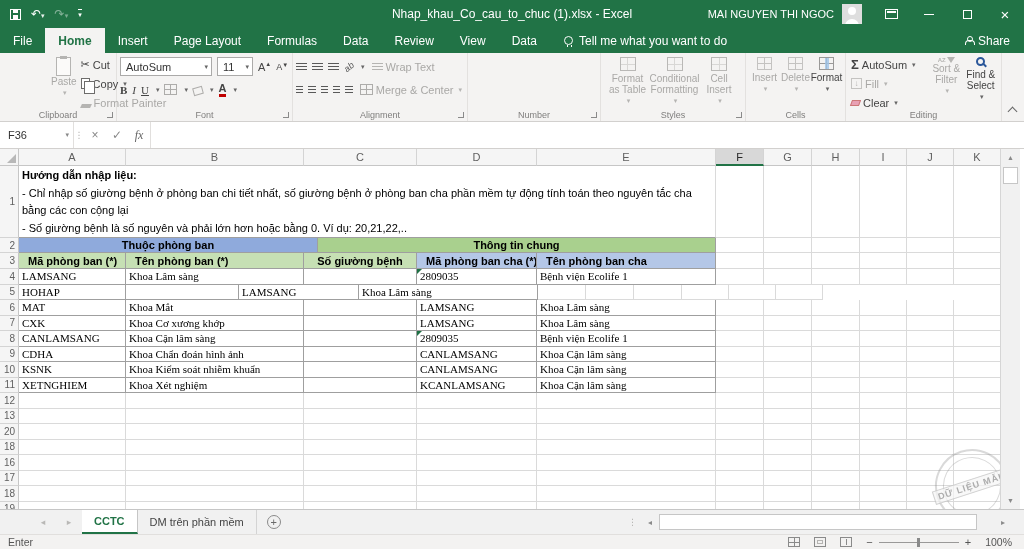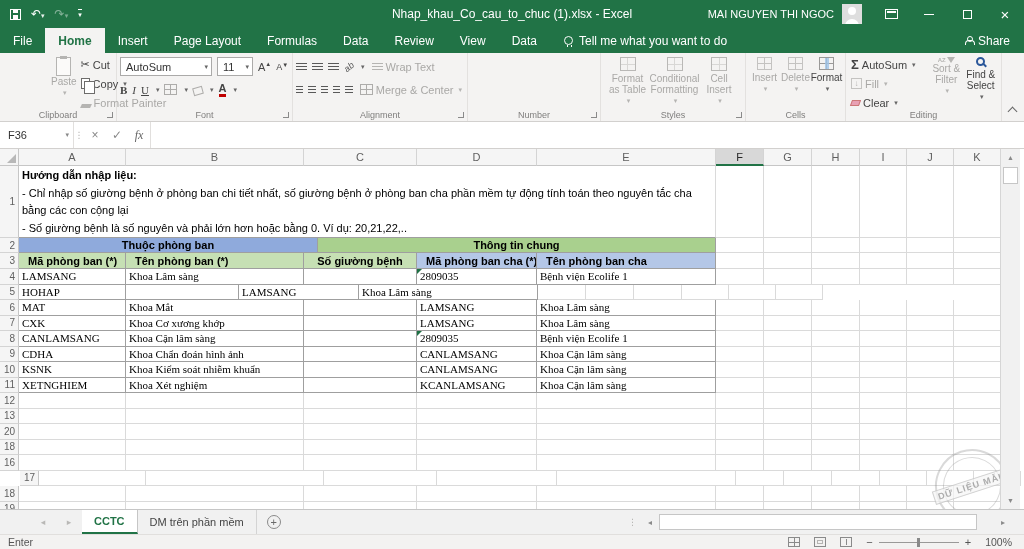--- a/index.html
+++ b/index.html
@@ -622,21 +622,21 @@
           <div class="cell gc" style="width: 113px;"></div>
           <div class="cell gc" style="width: 120px;"></div>
           <div class="cell gc" style="width: 179px;"></div>
           <div class="cell gc" style="width: 48px;"></div>
           <div class="cell gc" style="width: 48px;"></div>
           <div class="cell gc" style="width: 48px;"></div>
           <div class="cell gc" style="width: 47px;"></div>
           <div class="cell gc" style="width: 47px;"></div>
           <div class="cell gc" style="width: 47px;"></div>
         </div>
-        <div class="grow" style="height: 15.5px; padding-left: 20px;">
+        <div class="grow" style="height: 15.5px;">
           <div class="rn">17</div>
           <div class="cell gc" style="width: 107px;"></div>
           <div class="cell gc" style="width: 178px;"></div>
           <div class="cell gc" style="width: 113px;"></div>
           <div class="cell gc" style="width: 120px;"></div>
           <div class="cell gc" style="width: 179px;"></div>
           <div class="cell gc" style="width: 48px;"></div>
           <div class="cell gc" style="width: 48px;"></div>
           <div class="cell gc" style="width: 48px;"></div>
           <div class="cell gc" style="width: 47px;"></div>

